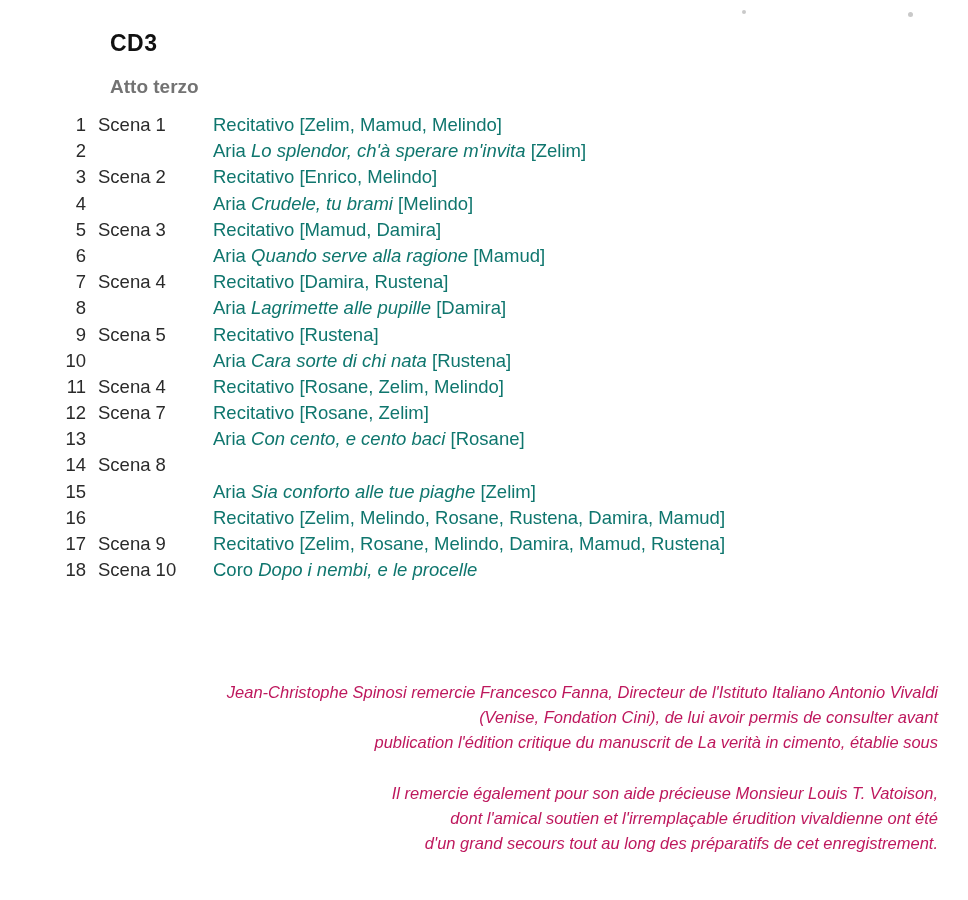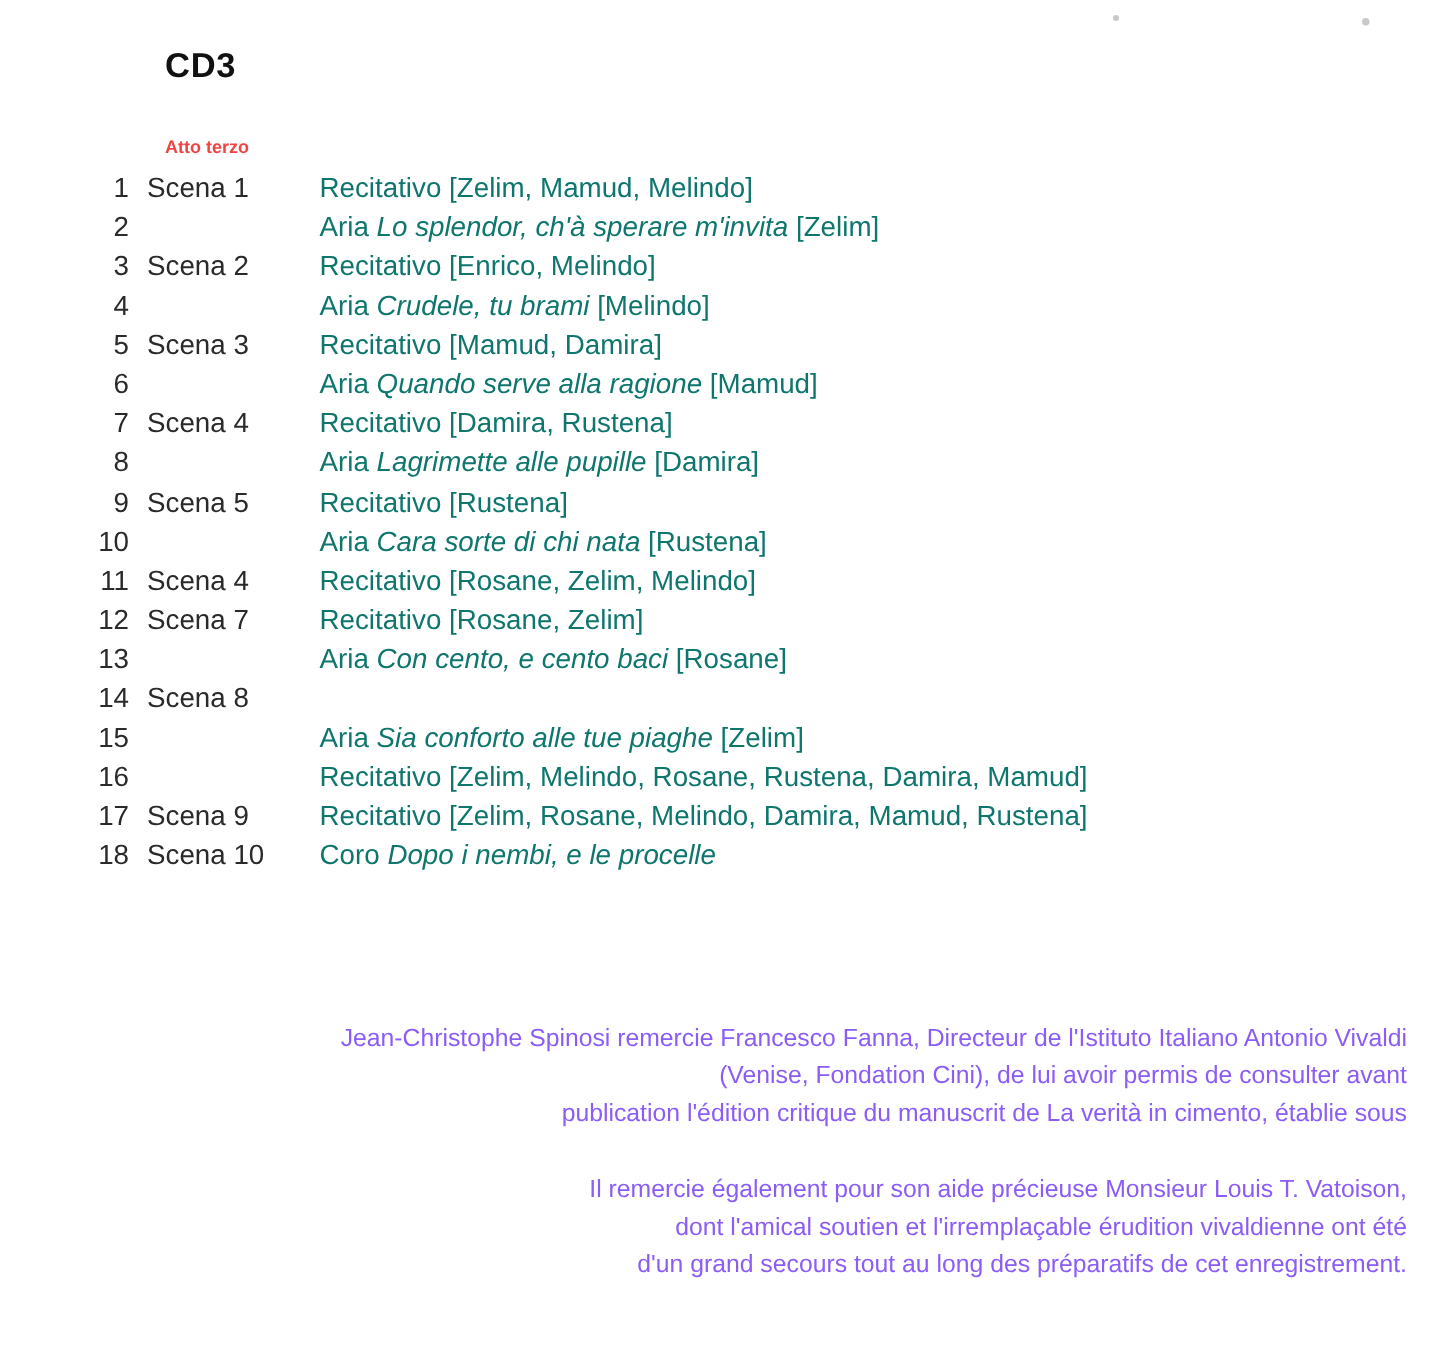--- a/index.html
+++ b/index.html
@@ -26,24 +26,24 @@
     left: 110px;
     top: 30px;
     font-size: 23px;
     font-weight: bold;
     letter-spacing: 0.5px;
     color: #111;
   }
   .act-title {
     position: absolute;
     left: 110px;
-    top: 91px;
-    font-size: 12px;
+    top: 76px;
+    font-size: 19px;
     font-weight: bold;
-    color: #ef4444;
+    color: #737373;
   }
   .track-list {
     position: absolute;
     left: 0;
     top: 114px;
     width: 968px;
   }
   .track-row {
     display: flex;
     align-items: baseline;
@@ -76,23 +76,24 @@
   }
   .credits {
     position: absolute;
     left: 0;
     top: 680px;
     width: 968px;
   }
   .credit-block {
     text-align: right;
     padding-right: 30px;
+    font-style: italic;
     font-size: 16.5px;
     line-height: 1.52;
-    color: #8b5cf6;
+    color: #be185d;
   }
   .credit-block.second {
     margin-top: 26px;
   }
   .credit-line {
     display: block;
   }
   .speck {
     position: absolute;
     background: #c9c9c9;

